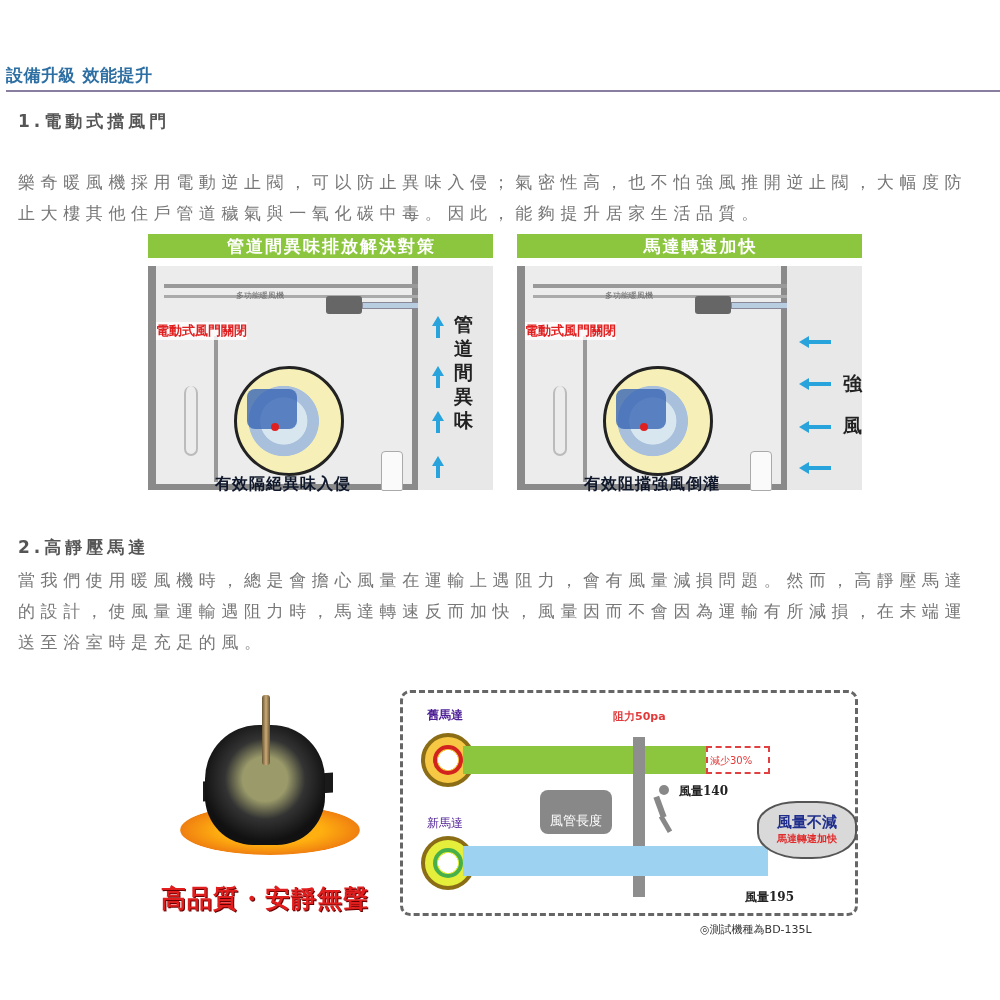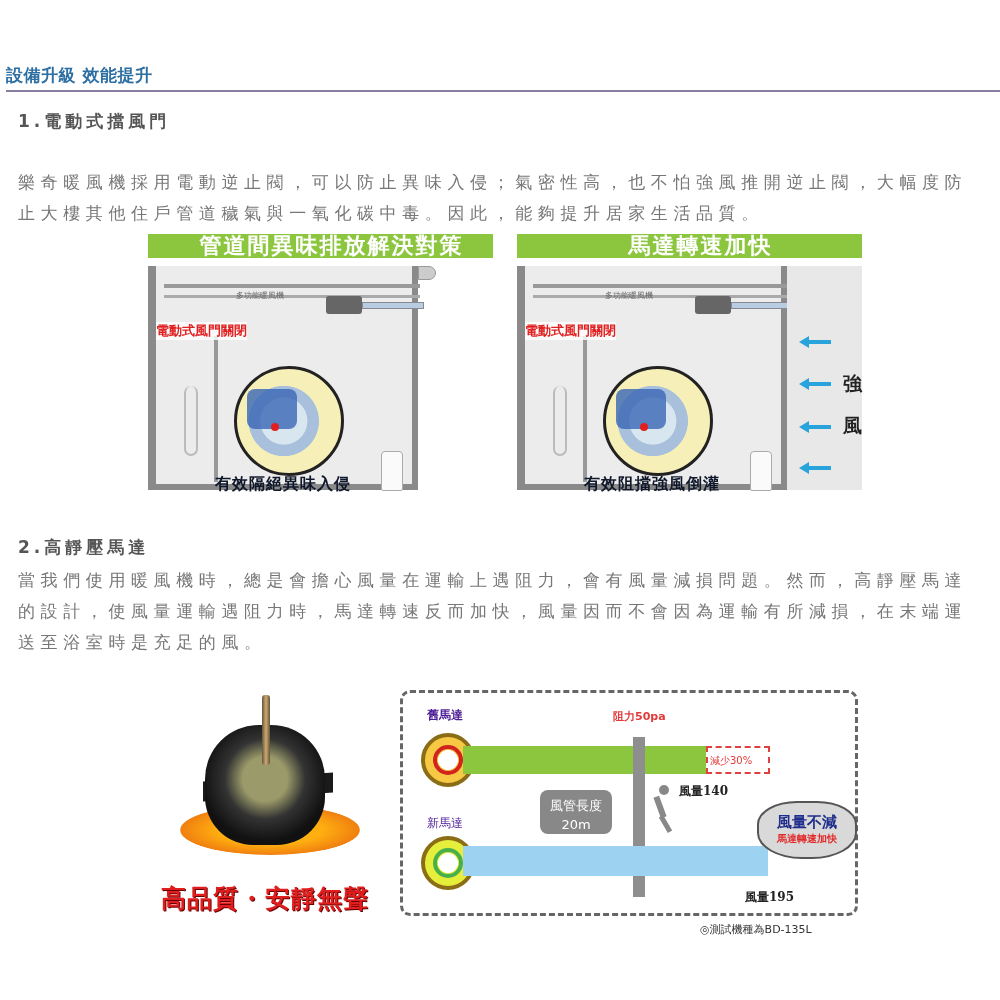--- a/index.html
+++ b/index.html
@@ -7,21 +7,21 @@
     body { font-family: "DejaVu Sans", "Liberation Sans", sans-serif; position: relative; color: #666; }
 
     .section-header { position: absolute; left: 6px; top: 62px; width: 994px; height: 30px; border-bottom: 2px solid #8a7ea0; }
     .section-header .title { font-size: 17px; font-weight: bold; color: #2d6fa3; letter-spacing: 0.5px; line-height: 26px; }
 
     .h2 { position: absolute; left: 18px; font-size: 17px; font-weight: bold; color: #555; letter-spacing: 4px; }
     .para { position: absolute; left: 18px; width: 980px; font-size: 17px; color: #777; letter-spacing: 5.6px; line-height: 31px; }
 
     
     .diagram { position: absolute; top: 234px; width: 345px; height: 262px; }
-    .diagram .banner { position: absolute; left: 0; top: 0; width: 100%; height: 24px; background: #8cc63f; color: #fff; font-weight: bold; font-size: 22px; text-align: center; line-height: 24px; letter-spacing: 2px; padding-left: 22px; }
+    .diagram .banner { position: absolute; left: 0; top: 0; width: 100%; height: 24px; background: #8cc63f; color: #fff; font-weight: bold; font-size: 17px; text-align: center; line-height: 24px; letter-spacing: 2px; padding-left: 22px; }
     .diagram .room { position: absolute; left: 0; top: 32px; width: 270px; height: 224px; background: #ececec; border-left: 8px solid #8a8a8a; border-right: 6px solid #8a8a8a; border-bottom: 6px solid #8a8a8a; }
     .diagram .shaft { position: absolute; left: 270px; top: 32px; width: 75px; height: 224px; background: #e8e8e8; }
     .diagram .ceiling { position: absolute; left: 8px; top: 18px; width: 256px; height: 14px; border-top: 4px solid #999; border-bottom: 3px solid #aaa; }
     .diagram .innerwall { position: absolute; left: 58px; top: 70px; width: 4px; height: 146px; background: #999; }
     .diagram .fan-label { position: absolute; left: 80px; top: 24px; font-size: 8px; color: #666; }
     .diagram .fan-box { position: absolute; left: 170px; top: 30px; width: 36px; height: 18px; background: #666; border-radius: 3px; }
     .diagram .duct { position: absolute; left: 206px; top: 36px; width: 62px; height: 7px; background: #b8cde0; border: 1px solid #889; }
     .diagram .vent { position: absolute; left: 270px; top: 32px; width: 18px; height: 14px; background: #ccc; border-radius: 0 10px 10px 0; border: 1px solid #999; }
     .diagram .damper-label { position: absolute; left: 0; top: 56px; font-size: 13px; font-weight: bold; color: #e02020; background: rgba(255,255,255,0.8); }
     .diagram .lens { position: absolute; left: 78px; top: 100px; width: 110px; height: 110px; border-radius: 50%; background: radial-gradient(circle at 45% 50%, #d8e6f0 0 30%, #a8c0dc 31% 45%, #f6f0b8 46%); border: 3px solid #222; }
@@ -52,21 +52,21 @@
     .bar-old { position: absolute; left: 60px; top: 53px; width: 243px; height: 28px; background: #8cc63f; }
     .bar-loss { position: absolute; left: 303px; top: 53px; width: 64px; height: 28px; border: 2px dashed #e04040; }
     .bar-new { position: absolute; left: 60px; top: 153px; width: 305px; height: 30px; background: #9dd3f0; }
     .pole { position: absolute; left: 230px; top: 44px; width: 12px; height: 160px; background: #8e8e8e; }
     .badge { position: absolute; width: 54px; height: 54px; border-radius: 50%; border: 4px solid #8a6d14; }
     .badge-old { left: 18px; top: 40px; background: radial-gradient(circle, #fff 0 30%, #f7c843 31%); }
     .badge-new { left: 18px; top: 143px; background: radial-gradient(circle, #fff 0 30%, #e5ee3b 31%); }
     .badge .ring { position: absolute; left: 8px; top: 8px; width: 30px; height: 30px; border-radius: 50%; border: 4px solid; }
     .badge-old .ring { border-color: #d2231f; }
     .badge-new .ring { border-color: #48b04a; }
-    .pipe-box { position: absolute; left: 137px; top: 97px; width: 72px; height: 44px; background: #888; border-radius: 8px; color: #fff; font-size: 13px; text-align: center; line-height: 19px; padding-top: 6px; }
+    .pipe-box { position: absolute; left: 137px; top: 97px; width: 72px; height: 44px; background: #888; border-radius: 8px; color: #fff; font-size: 13px; text-align: center; line-height: 19px; padding-top: 21px; }
     .person { position: absolute; left: 248px; top: 92px; width: 26px; height: 46px; }
     .person .head { position: absolute; left: 8px; top: 0; width: 10px; height: 10px; border-radius: 50%; background: #888; }
     .person .torso { position: absolute; left: 6px; top: 11px; width: 6px; height: 22px; background: #888; transform: rotate(-20deg); }
     .person .leg { position: absolute; left: 12px; top: 30px; width: 5px; height: 18px; background: #888; transform: rotate(-30deg); }
     .cloud { position: absolute; left: 354px; top: 108px; width: 100px; height: 58px; background: #d9d9d9; border: 2px solid #555; border-radius: 40% 40% 45% 45%; text-align: center; }
     .cloud .c1 { display: block; margin-top: 10px; font-size: 15px; font-weight: bold; color: #1f2e8c; }
     .cloud .c2 { display: block; font-size: 10px; font-weight: bold; color: #e22a2a; }
     .note { position: absolute; left: 700px; top: 922px; font-size: 11px; color: #333; }
   </style>
 </head>
@@ -92,20 +92,27 @@
     <div class="innerwall"></div>
     <div class="shower"></div>
     <div class="toilet"></div>
     <div class="lens">
       <div class="lens-inner"></div>
       <div class="lens-dot"></div>
     </div>
     <div class="damper-label">電動式風門關閉</div>
   </div>
   <div class="vent"></div>
+  <div class="shaft">
+    <div class="arrow-up" style="left:14px; top:50px;"></div>
+    <div class="arrow-up" style="left:14px; top:100px;"></div>
+    <div class="arrow-up" style="left:14px; top:145px;"></div>
+    <div class="arrow-up" style="left:14px; top:190px;"></div>
+    <div class="side-text" style="left:36px; top:46px; width:22px;">管道間異味</div>
+  </div>
   <div class="caption">有效隔絕異味入侵</div>
 </div>
 
 <div class="diagram" style="left:517px;">
   <div class="banner">馬達轉速加快</div>
   <div class="room">
     <div class="ceiling"></div>
     <div class="fan-label">多功能暖風機</div>
     <div class="fan-box"></div>
     <div class="duct"></div>

